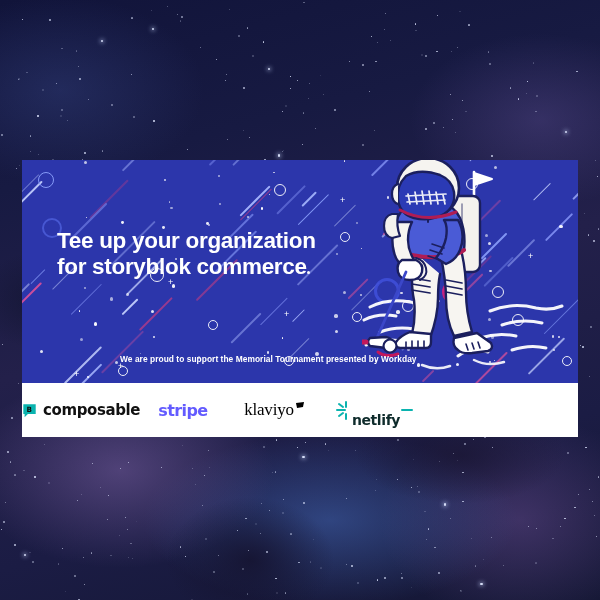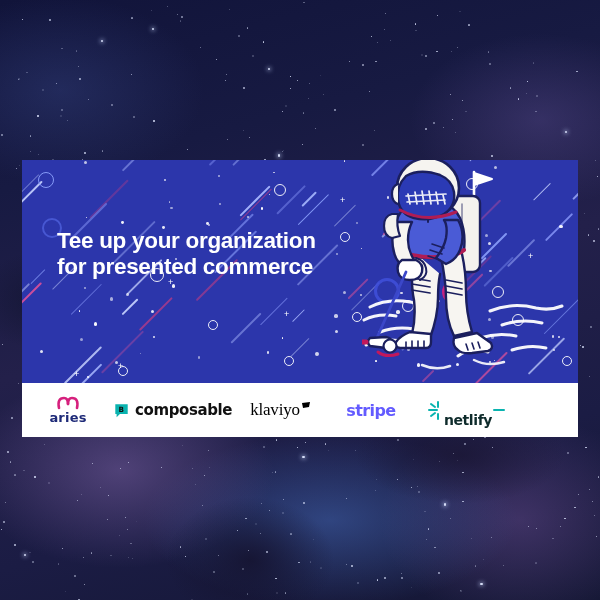--- a/index.html
+++ b/index.html
@@ -814,55 +814,45 @@
             <path d="M4 182 l-12 0" stroke="#c2185b" stroke-width="5"></path>
 
             <circle cx="28" cy="186" r="6.5" fill="#ffffff" stroke="#1b1f5e" stroke-width="2.2"></circle>
 
             <path d="M16 192 q8 6 20 2" stroke="#c2185b" stroke-width="3" fill="none"></path>
           </g>
         </svg>
       </div>
 
       <div class="headline">Tee up your organization
-for presented commerce</div>
+for storyblok commerce</div>
+      <div class="subline">We are proud to support the Memorial Tournament presented by Workday</div>
     </div>
 
     <div class="logobar">
 
-      <div class="logo l-aries">
-        <div style="text-align:center;">
-          <svg width="26" height="14" viewBox="0 0 26 14" style="margin:0 auto 1px;">
-            <g fill="none" stroke="#d6207d" stroke-width="2.6" stroke-linecap="round">
-              <path d="M4 12 q-2 -10 5 -10 q4 0 4 6"></path>
-              <path d="M22 12 q2 -10 -5 -10 q-4 0 -4 6"></path>
-            </g>
-          </svg>
-          <div class="aries-word">aries</div>
-        </div>
-      </div>
 
 
       <div class="logo l-sb">
         <svg width="23" height="23" viewBox="0 0 23 23" style="margin-right:6px;">
           <path d="M2 2 h19 v15 h-12 l-5 5 v-5 h-2 z" fill="#0ab3af"></path>
           <text x="11" y="14" font-family="DejaVu Sans, sans-serif" font-size="11" font-weight="bold" fill="#111111" text-anchor="middle">B</text>
         </svg>
         <span class="sb-word">composable</span>
       </div>
 
+      <div class="logo l-stripe">
+        <span class="stripe-word">stripe</span>
+      </div>
+
       <div class="logo l-kl">
         <span class="kl-word">klaviyo</span>
         <svg width="8" height="8" viewBox="0 0 8 8" style="margin:-8px 0 0 2px;">
           <path d="M0 1 L8 0 L7 5 L1 6 Z" fill="#000000"></path>
         </svg>
-      </div>
-
-      <div class="logo l-stripe">
-        <span class="stripe-word">stripe</span>
       </div>
 
       <div class="logo l-nf">
         <svg width="16" height="22" viewBox="0 0 16 22" style="margin-right:1px;">
           <g stroke="#0ab3af" stroke-width="2" stroke-linecap="round">
             <path d="M2 11 h8"></path>
             <path d="M11 3 v5"></path>
             <path d="M11 15 v5"></path>
             <path d="M4 5 l4 3"></path>
             <path d="M4 17 l4 -3"></path>

